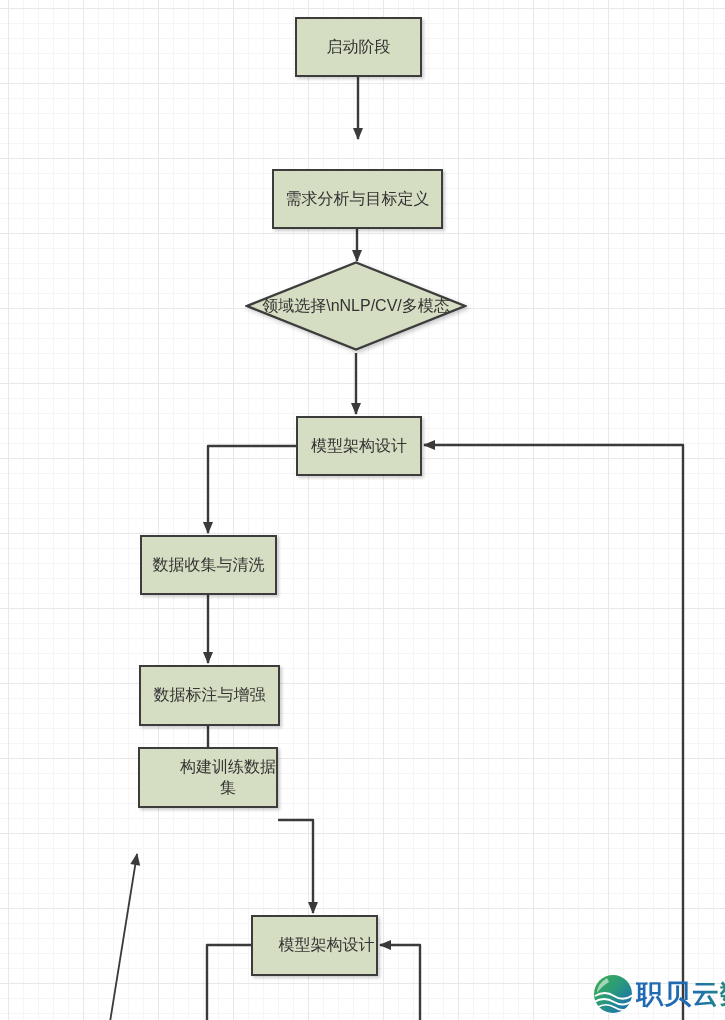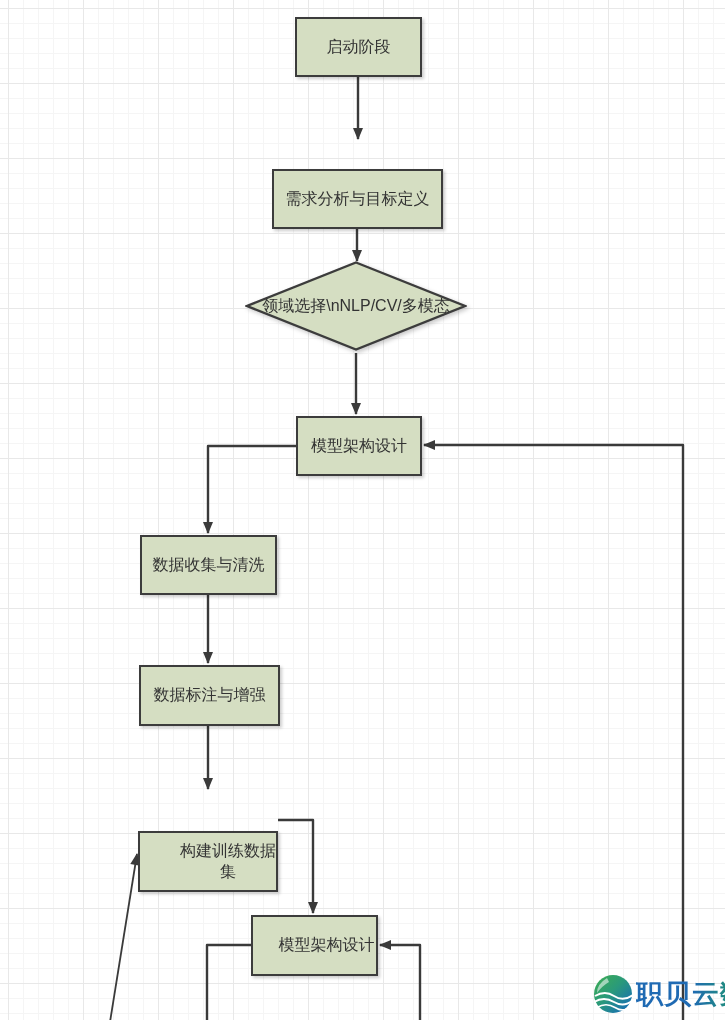--- a/index.html
+++ b/index.html
@@ -39,21 +39,21 @@
     color: #333333;
     text-align: center;
     box-shadow: 2px 2px 3px rgba(0,0,0,0.2);
   }
 
   #n-start            { left:295px; top:17px;  width:127px; height:60px; }
   #n-requirements     { left:272px; top:141px; width:171px; height:60px;margin-top:28px; }
   #n-data-strategy    { left:296px; top:416px; width:126px; height:60px; }
   #n-data-collection  { left:140px; top:535px; width:137px; height:60px;text-align:right; }
   #n-data-annotation  { left:139px; top:665px; width:141px; height:61px; }
-  #n-training-dataset { left:138px; top:831px; width:140px; height:61px;padding-left:40px; }
+  #n-training-dataset { left:138px; top:747px; width:140px; height:61px;padding-left:40px; }
   #n-model-arch       { left:251px; top:915px; width:127px; height:61px;padding-left:24px; }
 
   .diamond {
     position: absolute;
     left: 245px; top: 261px;
     width: 222px; height: 90px;
   }
   .diamond svg {
     position: absolute; left: 0; top: 0;
     width: 100%; height: 100%;

